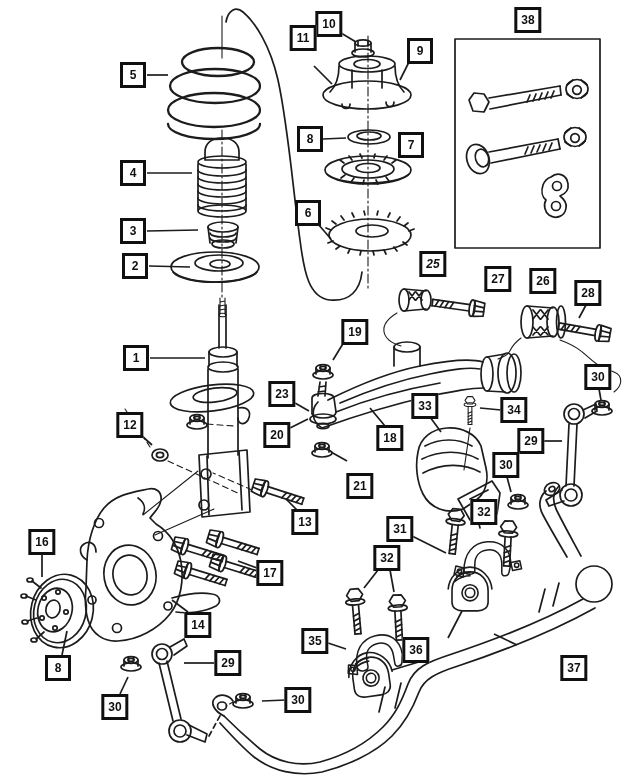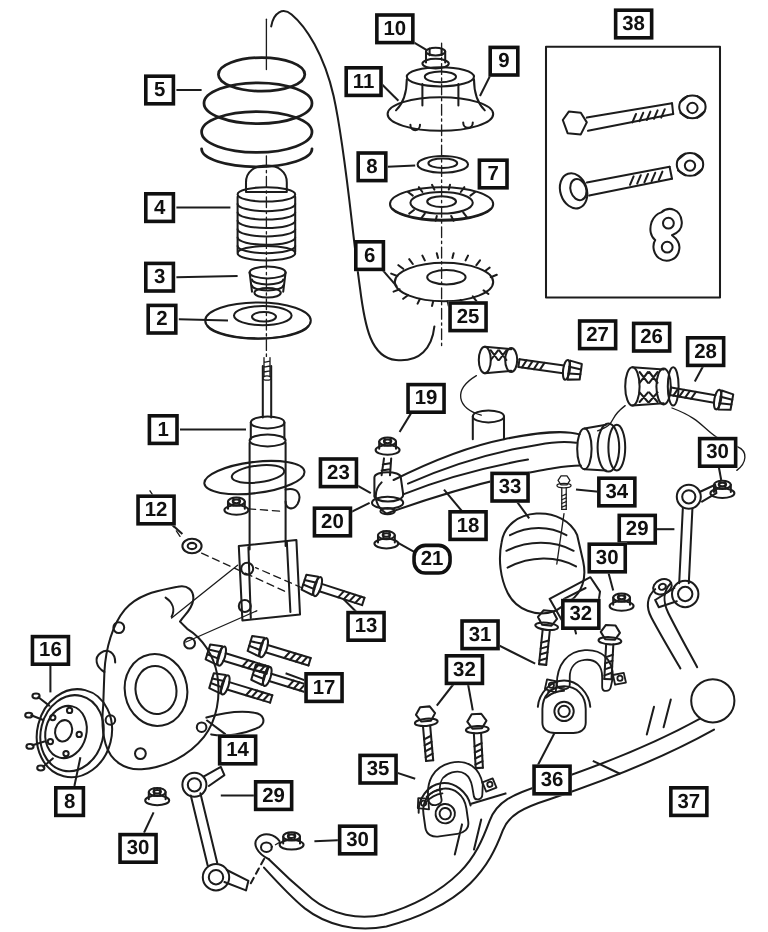--- a/index.html
+++ b/index.html
@@ -2,21 +2,21 @@
 <html style="--bg: #ffffff; --line: #1c1c1c; --boxline: #101010; --boxfill: #ffffff; --boxtext: #101010;"><head>
 <meta charset="utf-8">
 <style>
   html,body{margin:0;padding:0;background:#ffffff;}
   .stage{position:relative;width:640px;height:777px;background:var(--bg,#fff);overflow:hidden;
          font-family:"Liberation Sans",sans-serif;}
   .stage svg{position:absolute;left:0;top:0;z-index:1;}
   .callout-layer{position:absolute;left:0;top:0;width:100%;height:100%;z-index:2;}
   .callout{position:absolute;transform:translate(-50%,-50%);
            background:var(--boxfill,#fff);border:3px solid var(--boxline,#101010);
-           color:var(--boxtext,#101010);font-weight:bold;font-size:17px;line-height:20px;
+           color:var(--boxtext,#101010);font-weight:bold;font-size:12px;line-height:20px;
            padding:0 4px;min-width:12px;text-align:center;cursor:pointer;user-select:none;}
   
   .ln  *{stroke:var(--line,#1c1c1c);fill:none;stroke-width:1.7;stroke-linecap:round;stroke-linejoin:round;}
   .thin *{stroke-width:1.1;}
   .thick *{stroke-width:2.3;}
   #leader-lines line{stroke:var(--line,#1c1c1c);stroke-width:1.7;}
 </style>
 </head>
 <body>
 
@@ -419,50 +419,50 @@
       </g>
 </svg>
 
 <div class="callout-layer">
       <div class="callout" style="left: 133px; top: 75px;">5</div>
       <div class="callout" style="left: 133px; top: 173px;">4</div>
       <div class="callout" style="left: 133px; top: 231px;">3</div>
       <div class="callout" style="left: 135px; top: 266px;">2</div>
       <div class="callout" style="left: 136px; top: 358px;">1</div>
       <div class="callout" style="left: 329px; top: 24px;">10</div>
-      <div class="callout" style="left: 303px; top: 68px;">11</div>
+      <div class="callout" style="left: 303px; top: 38px;">11</div>
       <div class="callout" style="left: 420px; top: 51px;">9</div>
       <div class="callout" style="left: 310px; top: 139px;">8</div>
       <div class="callout" style="left: 411px; top: 145px;">7</div>
       <div class="callout" style="left: 308px; top: 213px;">6</div>
-      <div class="callout" style="left: 390px; top: 264px;">25</div>
+      <div class="callout" style="left: 433px; top: 264px; font-style: italic;">25</div>
       <div class="callout" style="left: 528px; top: 20px;">38</div>
       <div class="callout" style="left: 462px; top: 279px; margin-left: 36px;">27</div>
       <div class="callout" style="left: 543px; top: 281px;">26</div>
       <div class="callout" style="left: 588px; top: 293px;">28</div>
       <div class="callout" style="left: 355px; top: 332px;">19</div>
       <div class="callout" style="left: 282px; top: 394px;">23</div>
       <div class="callout" style="left: 277px; top: 435px;">20</div>
       <div class="callout" style="left: 390px; top: 438px;">18</div>
-      <div class="callout" style="left: 360px; top: 466px; border-radius: 11px;">21</div>
+      <div class="callout" style="left: 360px; top: 486px;">21</div>
       <div class="callout" style="left: 425px; top: 406px;">33</div>
       <div class="callout" style="left: 514px; top: 410px; text-align: right;">34</div>
       <div class="callout" style="left: 598px; top: 377px;">30</div>
       <div class="callout" style="left: 531px; top: 441px;">29</div>
       <div class="callout" style="left: 506px; top: 465px;">30</div>
       <div class="callout" style="left: 484px; top: 512px;">32</div>
       <div class="callout" style="left: 130px; top: 425px;">12</div>
       <div class="callout" style="left: 305px; top: 522px;">13</div>
       <div class="callout" style="left: 400px; top: 529px;">31</div>
       <div class="callout" style="left: 387px; top: 558px;">32</div>
       <div class="callout" style="left: 42px; top: 542px;">16</div>
       <div class="callout" style="left: 270px; top: 573px;">17</div>
       <div class="callout" style="left: 198px; top: 625px;">14</div>
       <div class="callout" style="left: 58px; top: 668px;">8</div>
       <div class="callout" style="left: 228px; top: 663px;">29</div>
       <div class="callout" style="left: 115px; top: 707px;">30</div>
       <div class="callout" style="left: 298px; top: 700px;">30</div>
       <div class="callout" style="left: 315px; top: 641px;">35</div>
-      <div class="callout" style="left: 460px; top: 650px; text-align: right;">36</div>
+      <div class="callout" style="left: 416px; top: 650px; text-align: right;">36</div>
       <div class="callout" style="left: 530px; top: 668px; margin-left: 44px;">37</div>
     </div>
 
 </div>
 
 </body></html>

